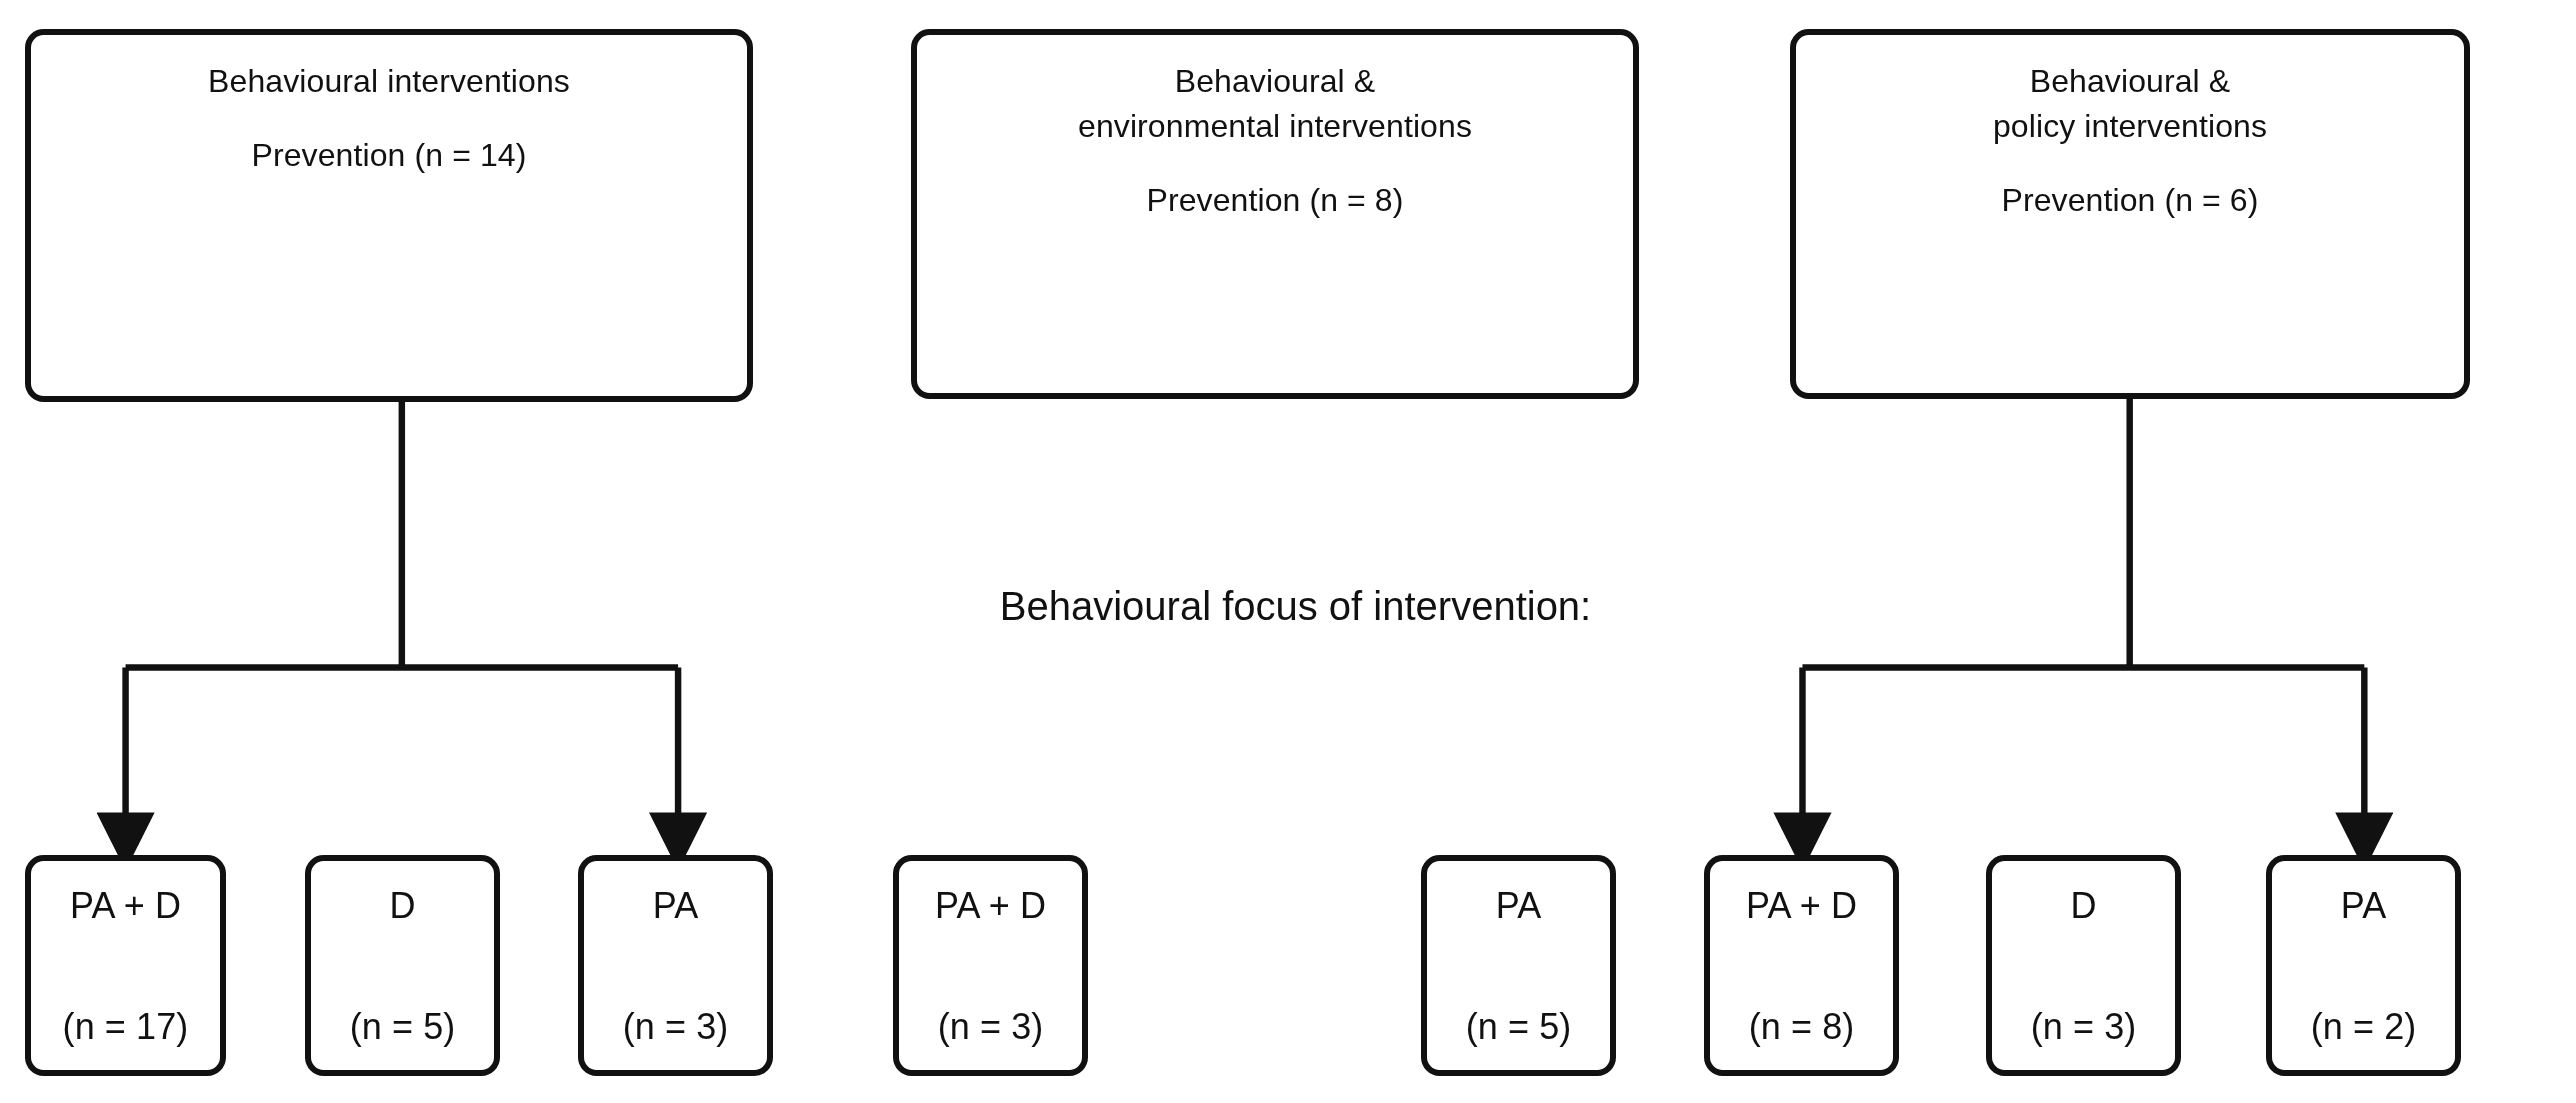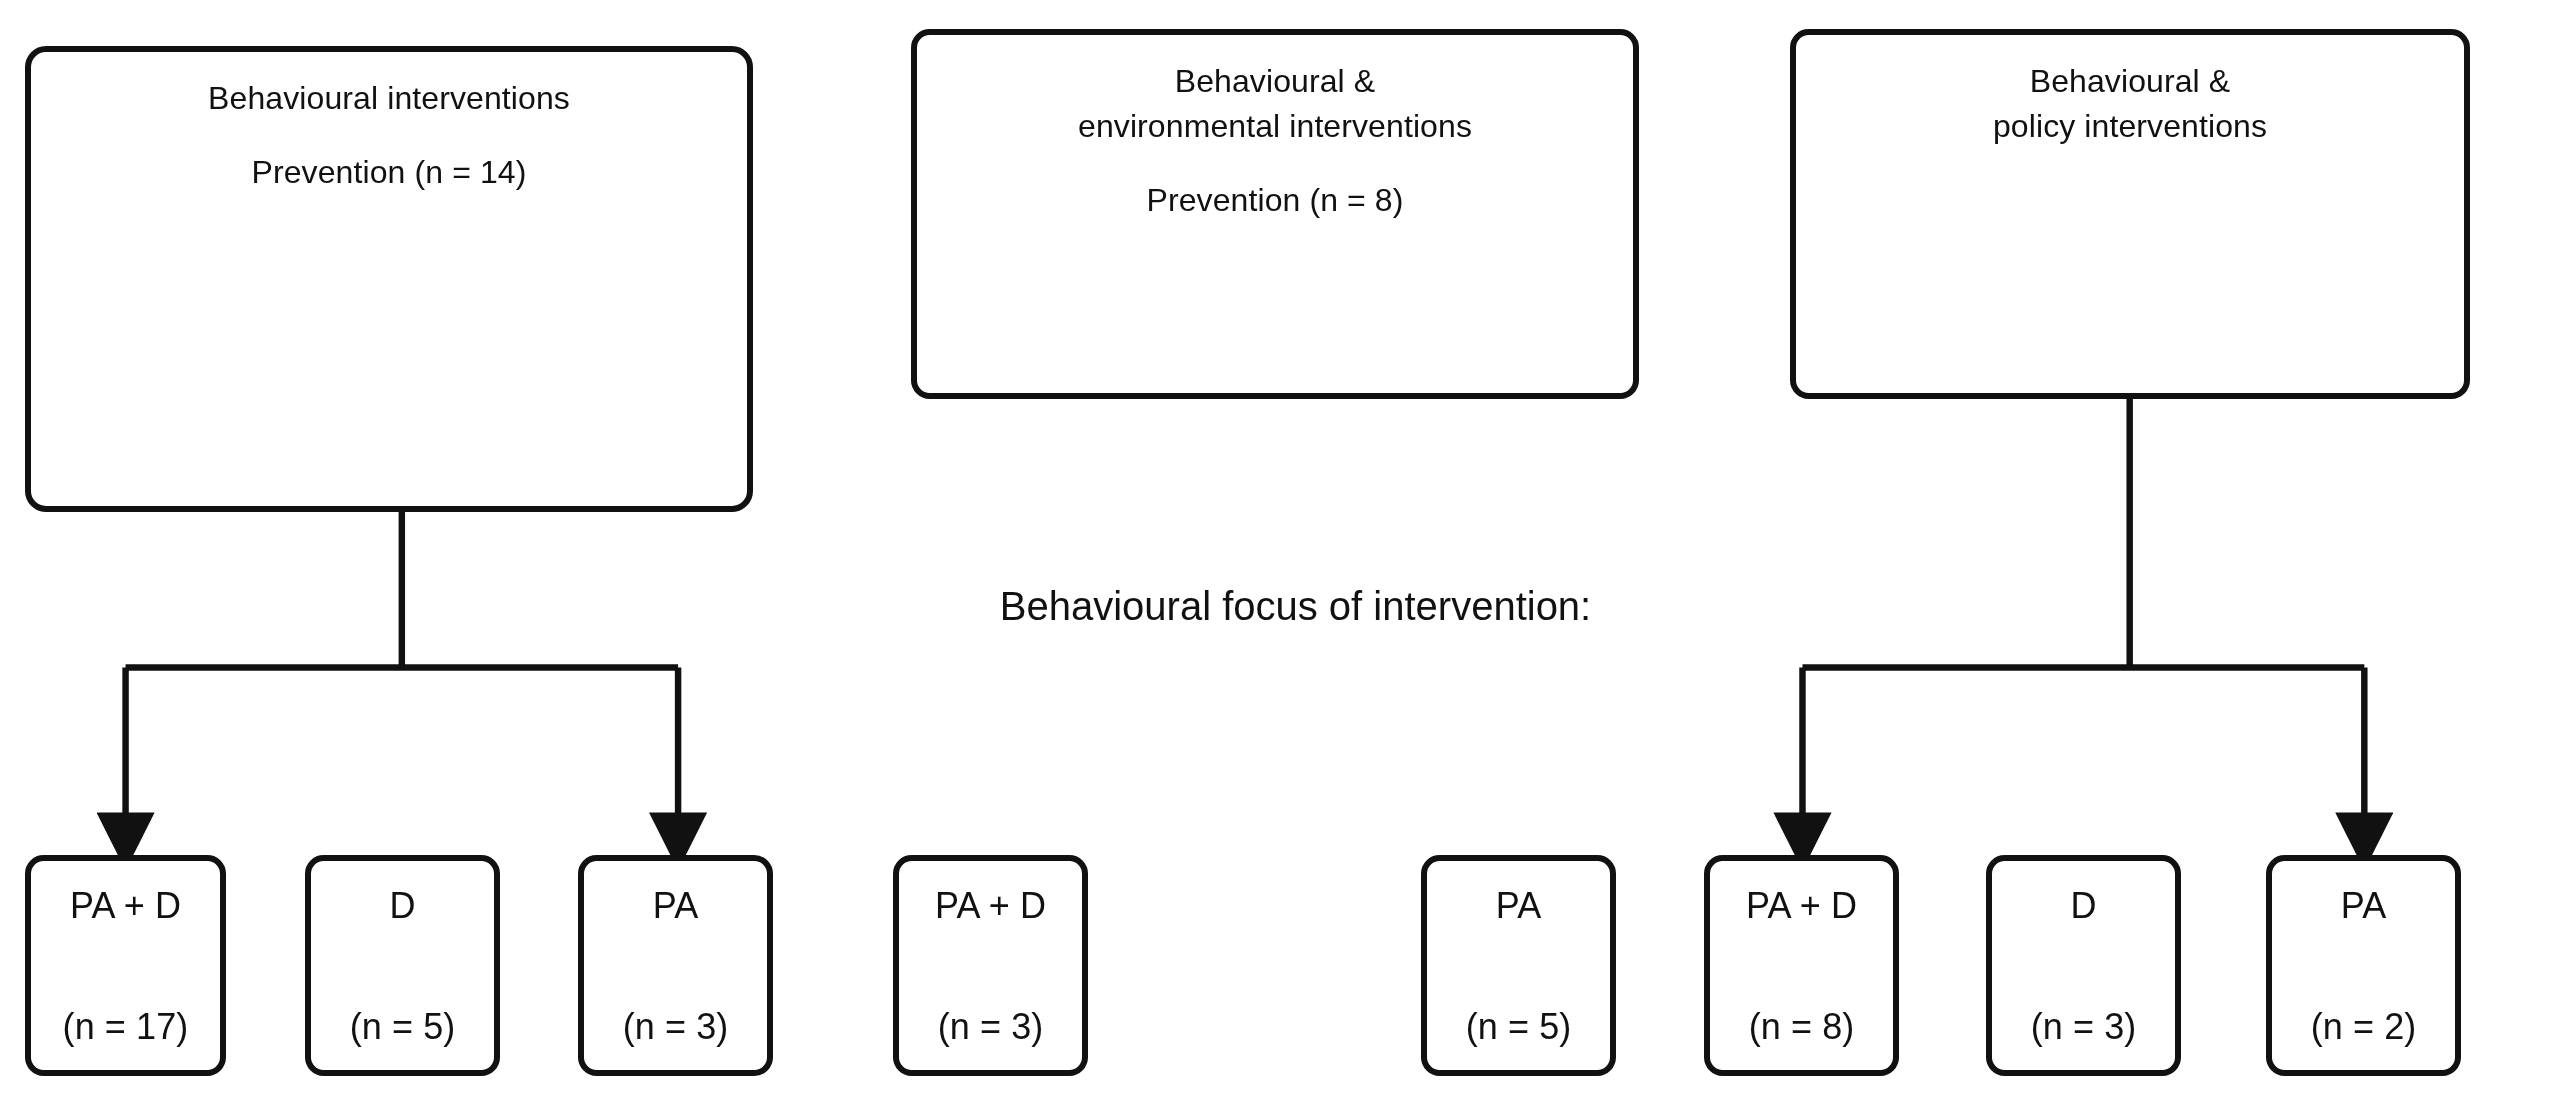--- a/index.html
+++ b/index.html
@@ -47,21 +47,21 @@
   .leaf {
     justify-content: space-between;
     padding: 21.5px 4.3px 21.5px 4.3px;
   }
   .leaf .line {
     font-size: 36px;
     line-height: 1.25;
   }
 
   
-  #box-behavioural      { left: 25px;   top: 46px;  width: 728px; height: 466px; border-radius: 21px; }
+  #box-behavioural      { left: 25px;   top: 29px;  width: 728px; height: 373px; }
   #box-environmental    { left: 911px; top: 29px;  width: 728px; height: 370px; }
   #box-policy           { left: 1790px; top: 29px;  width: 680px;  height: 370px; }
 
   
   #leaf-pad-17 { left: 25px;   top: 855px; width: 201px; height: 221px; }
   #leaf-d-5    { left: 305px;  top: 855px; width: 195px; height: 221px; }
   #leaf-pa-3   { left: 578px;  top: 855px; width: 195px; height: 221px; }
   #leaf-pad-3  { left: 893px; top: 855px; width: 195px; height: 221px; }
   #leaf-pa-5   { left: 1421px; top: 855px; width: 195px; height: 221px; }
   #leaf-pad-1  { left: 1704px; top: 855px; width: 195px; height: 221px; }
@@ -130,20 +130,21 @@
     <span class="line">Behavioural &amp;</span>
     <span class="line">environmental interventions</span>
     <span class="gap"></span>
     <span class="line">Prevention (n = 8)</span>
   </div>
 
   <div class="node top" id="box-policy">
     <span class="line">Behavioural &amp;</span>
     <span class="line">policy interventions</span>
     <span class="gap"></span>
+    <span class="line">Prevention (n = 6)</span>
   </div>
 
   <div id="center-note">
     <span class="line">Behavioural focus of intervention:</span>
     <span class="gap"></span>
   </div>
 
   <div class="node leaf" id="leaf-pad-17">
     <span class="line">PA + D</span>
     <span class="line">(n = 17)</span>

